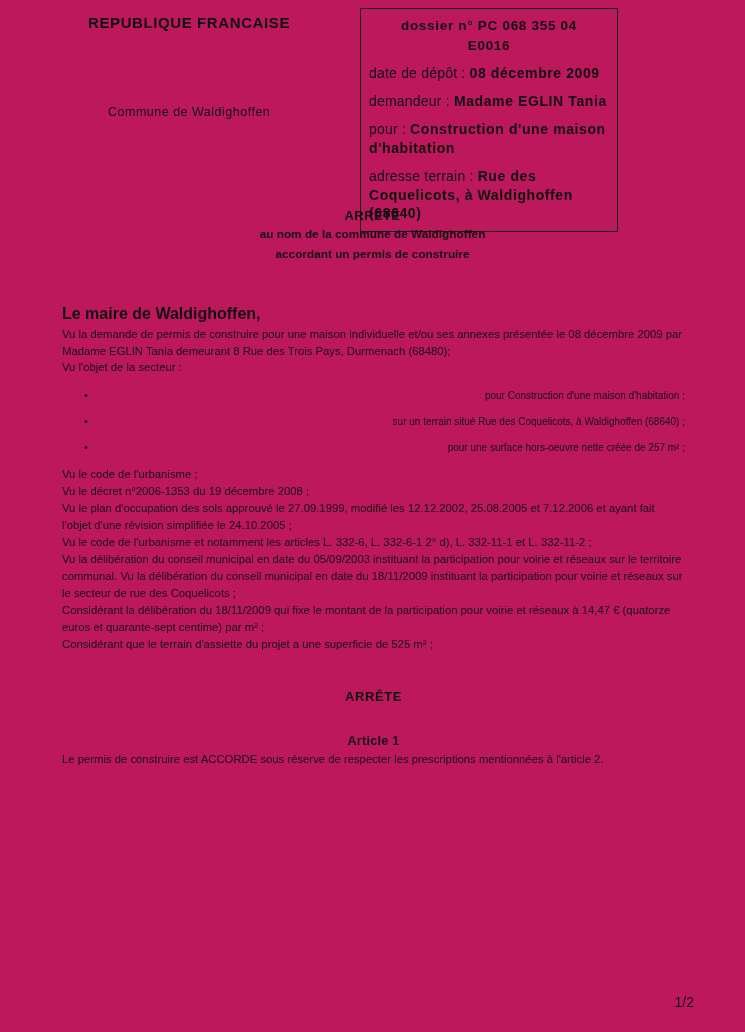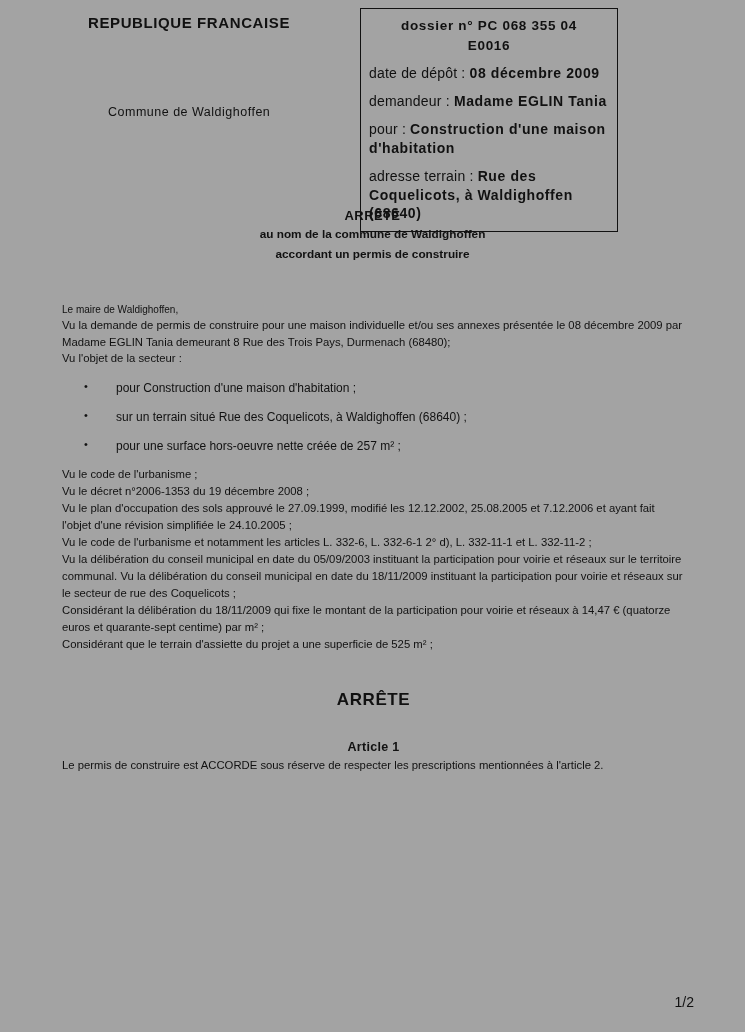--- a/index.html
+++ b/index.html
@@ -15,21 +15,21 @@
     color: #111;
     overflow: hidden;
   }
   .page {
     position: relative;
     width: 745px;
     height: 1032px;
     box-sizing: border-box;
     padding: 0;
     
-    background: #a3a3a3;
+    background: #be185d;
   }
 
   
   .header {
     position: relative;
     height: 200px;
   }
   .republique {
     position: absolute;
     left: 88px;
@@ -88,54 +88,55 @@
   }
 
   
   .body {
     margin: 0 60px 0 62px;
     font-size: 11.3px;
     line-height: 1.5;
   }
   .maire {
     margin-top: 38px;
-    font-weight: normal;
-    font-size: 10px;
+    font-weight: bold;
+    font-size: 16px;
   }
   p.para {
     margin: 0;
     padding: 0;
   }
   .gap-lg { margin-top: 24px; }
   .gap-md { margin-top: 18px; }
   .gap-xs { margin-top: 3px; }
 
   ul.bullets {
     list-style: none;
     margin: 12px 0 0 0;
     padding: 0;
   }
   ul.bullets li {
     position: relative;
     padding-left: 54px;
     margin-bottom: 11px;
-    font-size: 12px;
+    font-size: 10px;
+    text-align: right;
   }
   ul.bullets li:before {
     content: "•";
     position: absolute;
     left: 22px;
     top: -1px;
     font-size: 11px;
   }
 
   .center-bold-lg {
     text-align: center;
     font-weight: bold;
-    font-size: 17px;
+    font-size: 13px;
     letter-spacing: 0.6px;
     margin-top: 34px;
   }
   .center-bold-md {
     text-align: center;
     font-weight: bold;
     font-size: 12.5px;
     letter-spacing: 0.3px;
     margin-top: 26px;
   }

